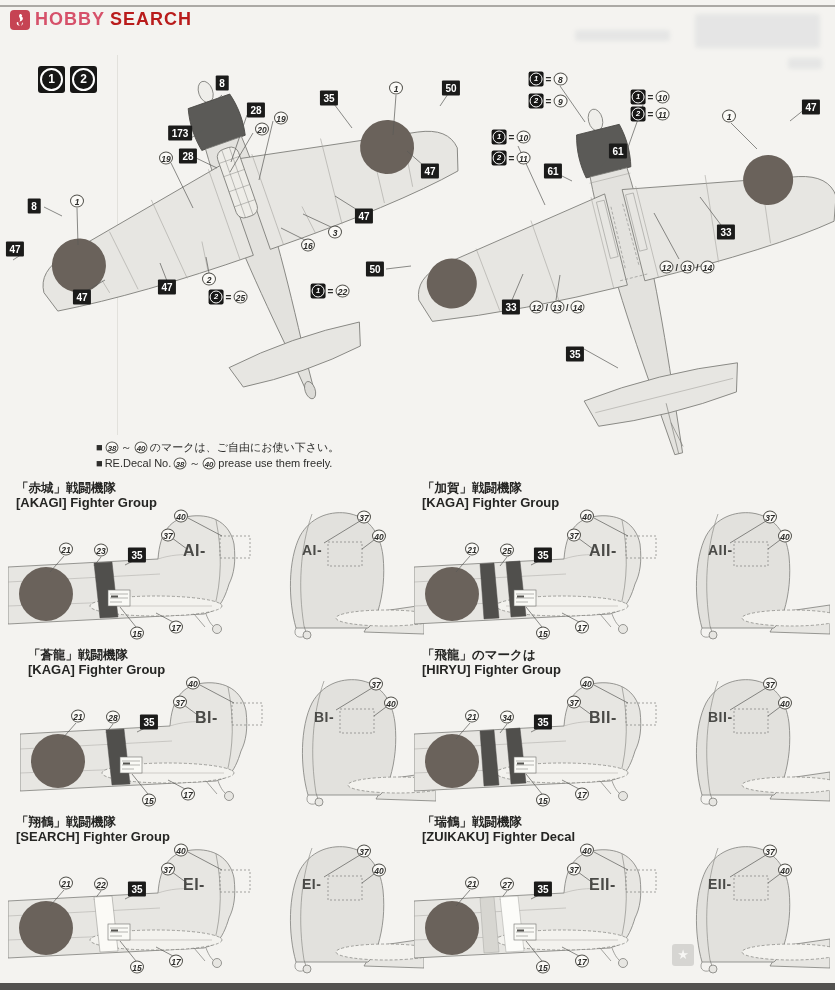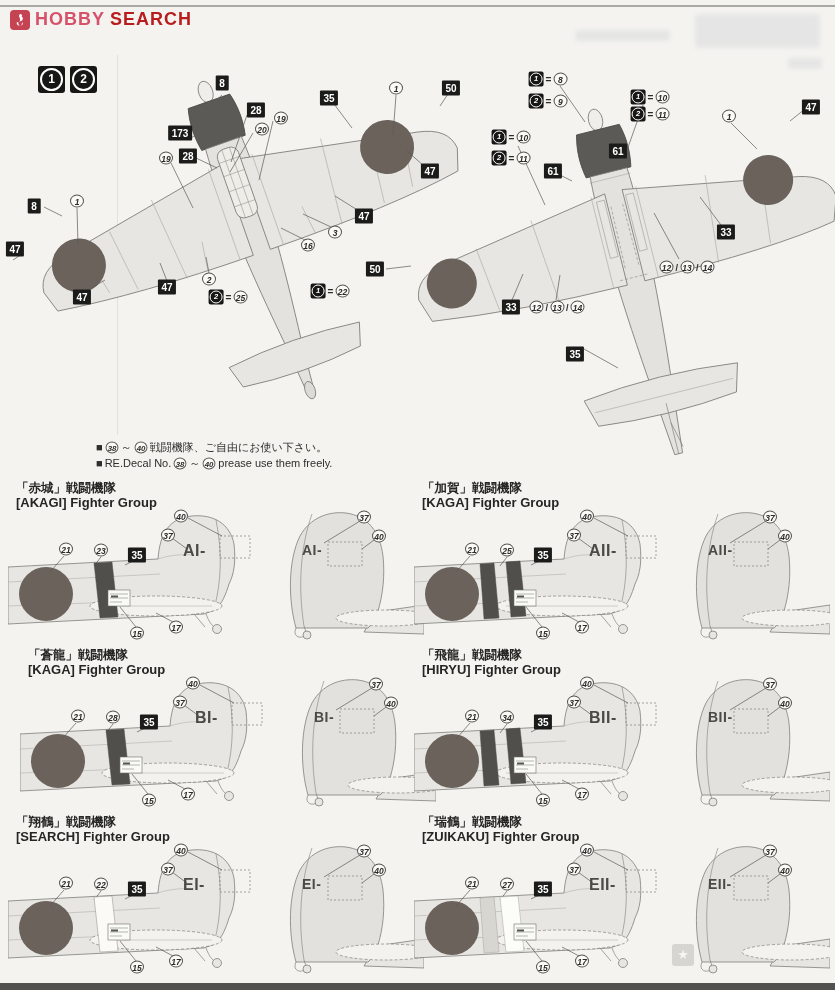--- a/index.html
+++ b/index.html
@@ -327,21 +327,21 @@
   <span class="co" style="left:575px;top:354px">
       <b class="tag">35</b>
     </span>
 
   <div class="note">
     <div class="row">
       <b>■</b>
         <i class="circ">38</i>
         <span>～</span>
         <i class="circ">40</i>
-        <span>戦闘機隊、ご自由にお使い下さい。</span>
+        <span>のマークは、ご自由にお使い下さい。</span>
     </div>
     <div class="row">
       <b>■</b>
         <span>RE.Decal No.</span>
         <i class="circ">38</i>
         <span>～</span>
         <i class="circ">40</i>
         <span>prease use them freely.</span>
     </div>
   </div>
@@ -472,21 +472,21 @@
       </span>
     <span class="co g37r">
         <i class="circ">37</i>
       </span>
     <span class="co g40r">
         <i class="circ">40</i>
       </span>
   </div>
 
   <div class="grp double" style="left:414px;top:645px">
-    <div class="gjp">「飛龍」戦闘機隊</div>
+    <div class="gjp">「飛龍」のマークは</div>
     <div class="gen">[HIRYU] Fighter Group</div>
     <svg class="artl" viewBox="0 0 265 132">
         <use href="#gRear"></use>
         <polygon class="band b1" points="66,54 80,53 85,108 70,109"></polygon>
         <polygon class="band bM" points="86,53 104,52 110,107 92,108"></polygon>
         <polygon class="band b2" points="92,52 106,51 112,106 97,107"></polygon>
         <use href="#gPlate"></use>
       </svg>
     <svg class="artr" viewBox="0 0 148 136">
         <use href="#gFin"></use>
@@ -561,21 +561,21 @@
     <span class="co g37r">
         <i class="circ">37</i>
       </span>
     <span class="co g40r">
         <i class="circ">40</i>
       </span>
   </div>
 
   <div class="grp light" style="left:414px;top:812px">
     <div class="gjp">「瑞鶴」戦闘機隊</div>
-    <div class="gen">[ZUIKAKU] Fighter Group</div>
+    <div class="gen">[ZUIKAKU] Fighter Decal</div>
     <svg class="artl" viewBox="0 0 265 132">
         <use href="#gRear"></use>
         <polygon class="band b1" points="66,54 80,53 85,108 70,109"></polygon>
         <polygon class="band bM" points="86,53 104,52 110,107 92,108"></polygon>
         <polygon class="band b2" points="92,52 106,51 112,106 97,107"></polygon>
         <use href="#gPlate"></use>
       </svg>
     <svg class="artr" viewBox="0 0 148 136">
         <use href="#gFin"></use>
       </svg>

